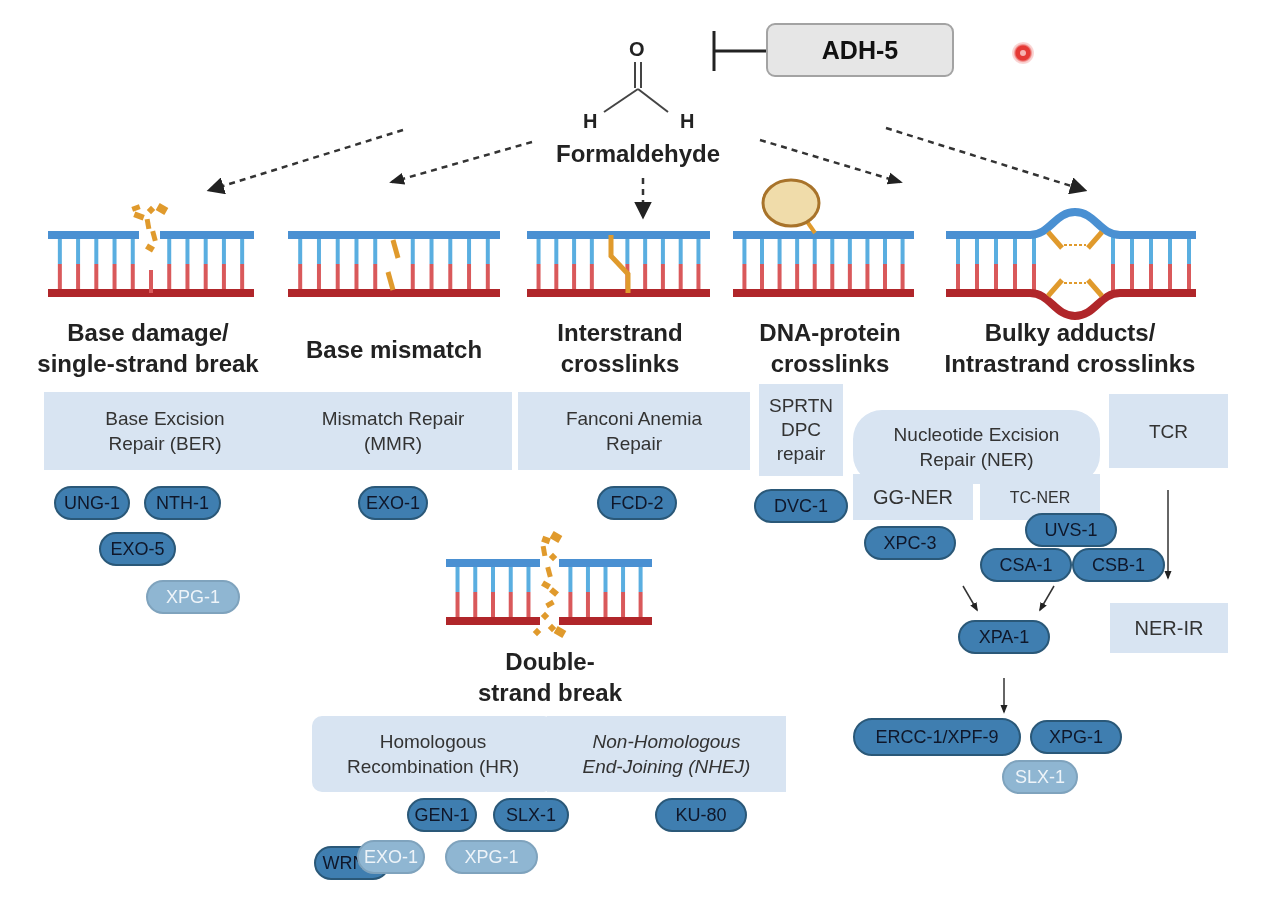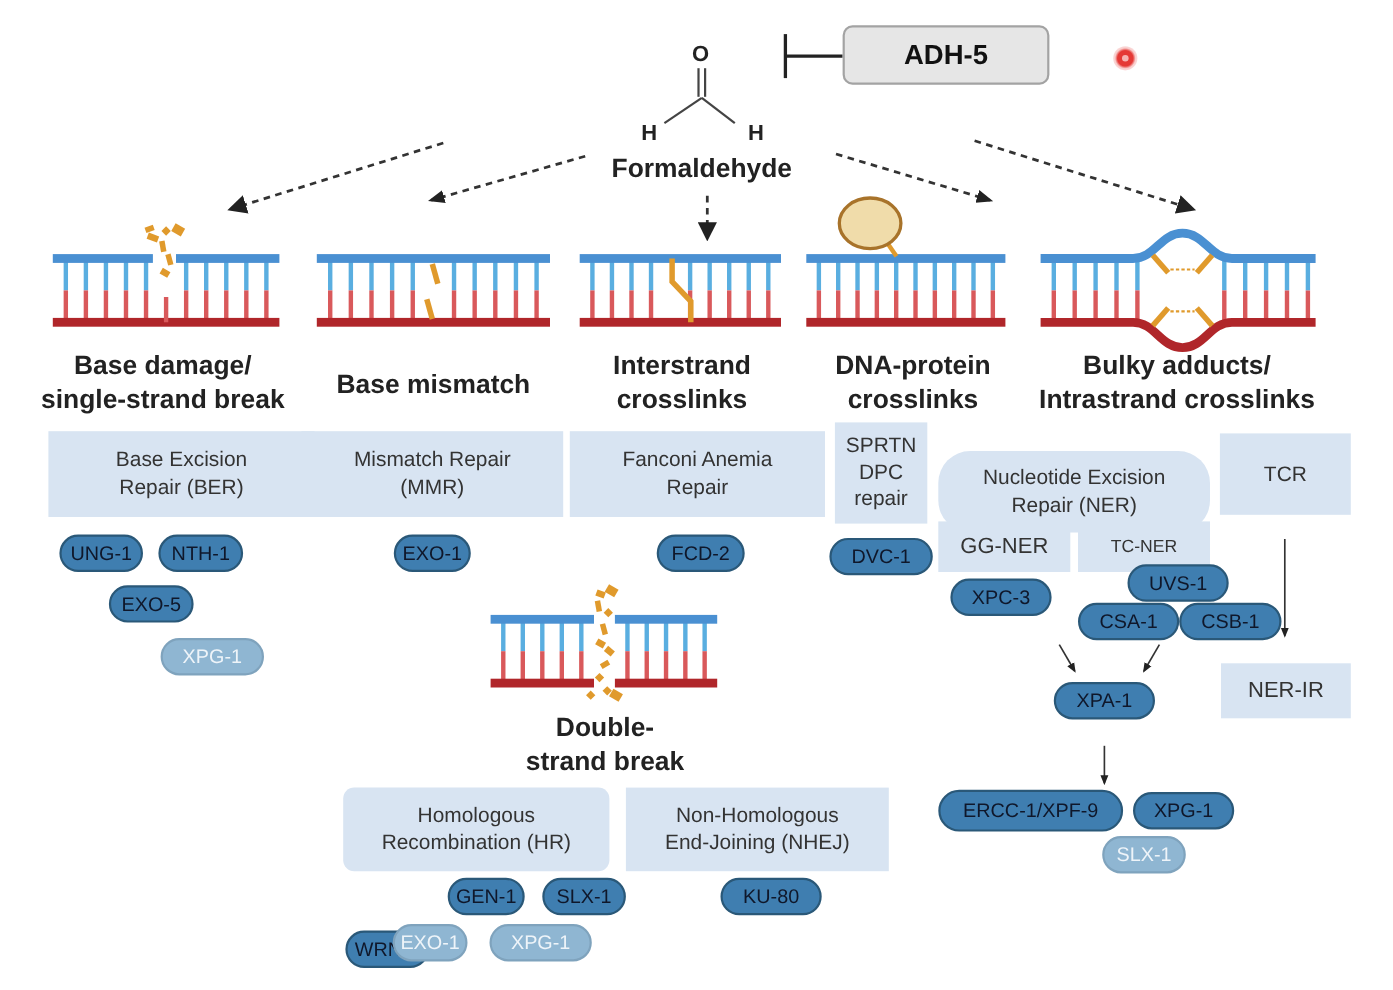--- a/index.html
+++ b/index.html
@@ -273,21 +273,21 @@
 DPC
 repair</div>
 <div class="pbox" style="left:853px;top:410px;width:247px;height:74px;white-space:pre;border-radius:29px;">Nucleotide Excision
 Repair (NER)</div>
 <div class="pbox" style="left:1109px;top:394px;width:119px;height:74px;">TCR</div>
 <div class="pbox" style="left:853px;top:474px;width:120px;height:46px;font-size:20px;">GG-NER</div>
 <div class="pbox" style="left:980px;top:474px;width:120px;height:46px;font-size:16px;">TC-NER</div>
 <div class="pbox" style="left:1110px;top:585px;width:118px;height:50px;font-size:20px;margin-top:18px;">NER-IR</div>
 <div class="pbox" style="left:312px;top:716px;width:242px;height:76px;white-space:pre;border-radius:10px;">Homologous
 Recombination (HR)</div>
-<div class="pbox" style="left:569px;top:716px;width:239px;height:76px;white-space:pre;">Non-Homologous
+<div class="pbox" style="left:547px;top:716px;width:239px;height:76px;white-space:pre;font-style:italic;">Non-Homologous
 End-Joining (NHEJ)</div>
 
 <div class="pill dark" style="left:54px;top:486px;width:76px;">UNG-1</div>
 <div class="pill dark" style="left:144px;top:486px;width:77px;">NTH-1</div>
 <div class="pill dark" style="left:99px;top:532px;width:77px;">EXO-5</div>
 <div class="pill light" style="left:146px;top:580px;width:94px;">XPG-1</div>
 <div class="pill dark" style="left:358px;top:486px;width:70px;">EXO-1</div>
 <div class="pill dark" style="left:597px;top:486px;width:80px;">FCD-2</div>
 <div class="pill dark" style="left:754px;top:489px;width:94px;">DVC-1</div>
 <div class="pill dark" style="left:864px;top:526px;width:92px;">XPC-3</div>

